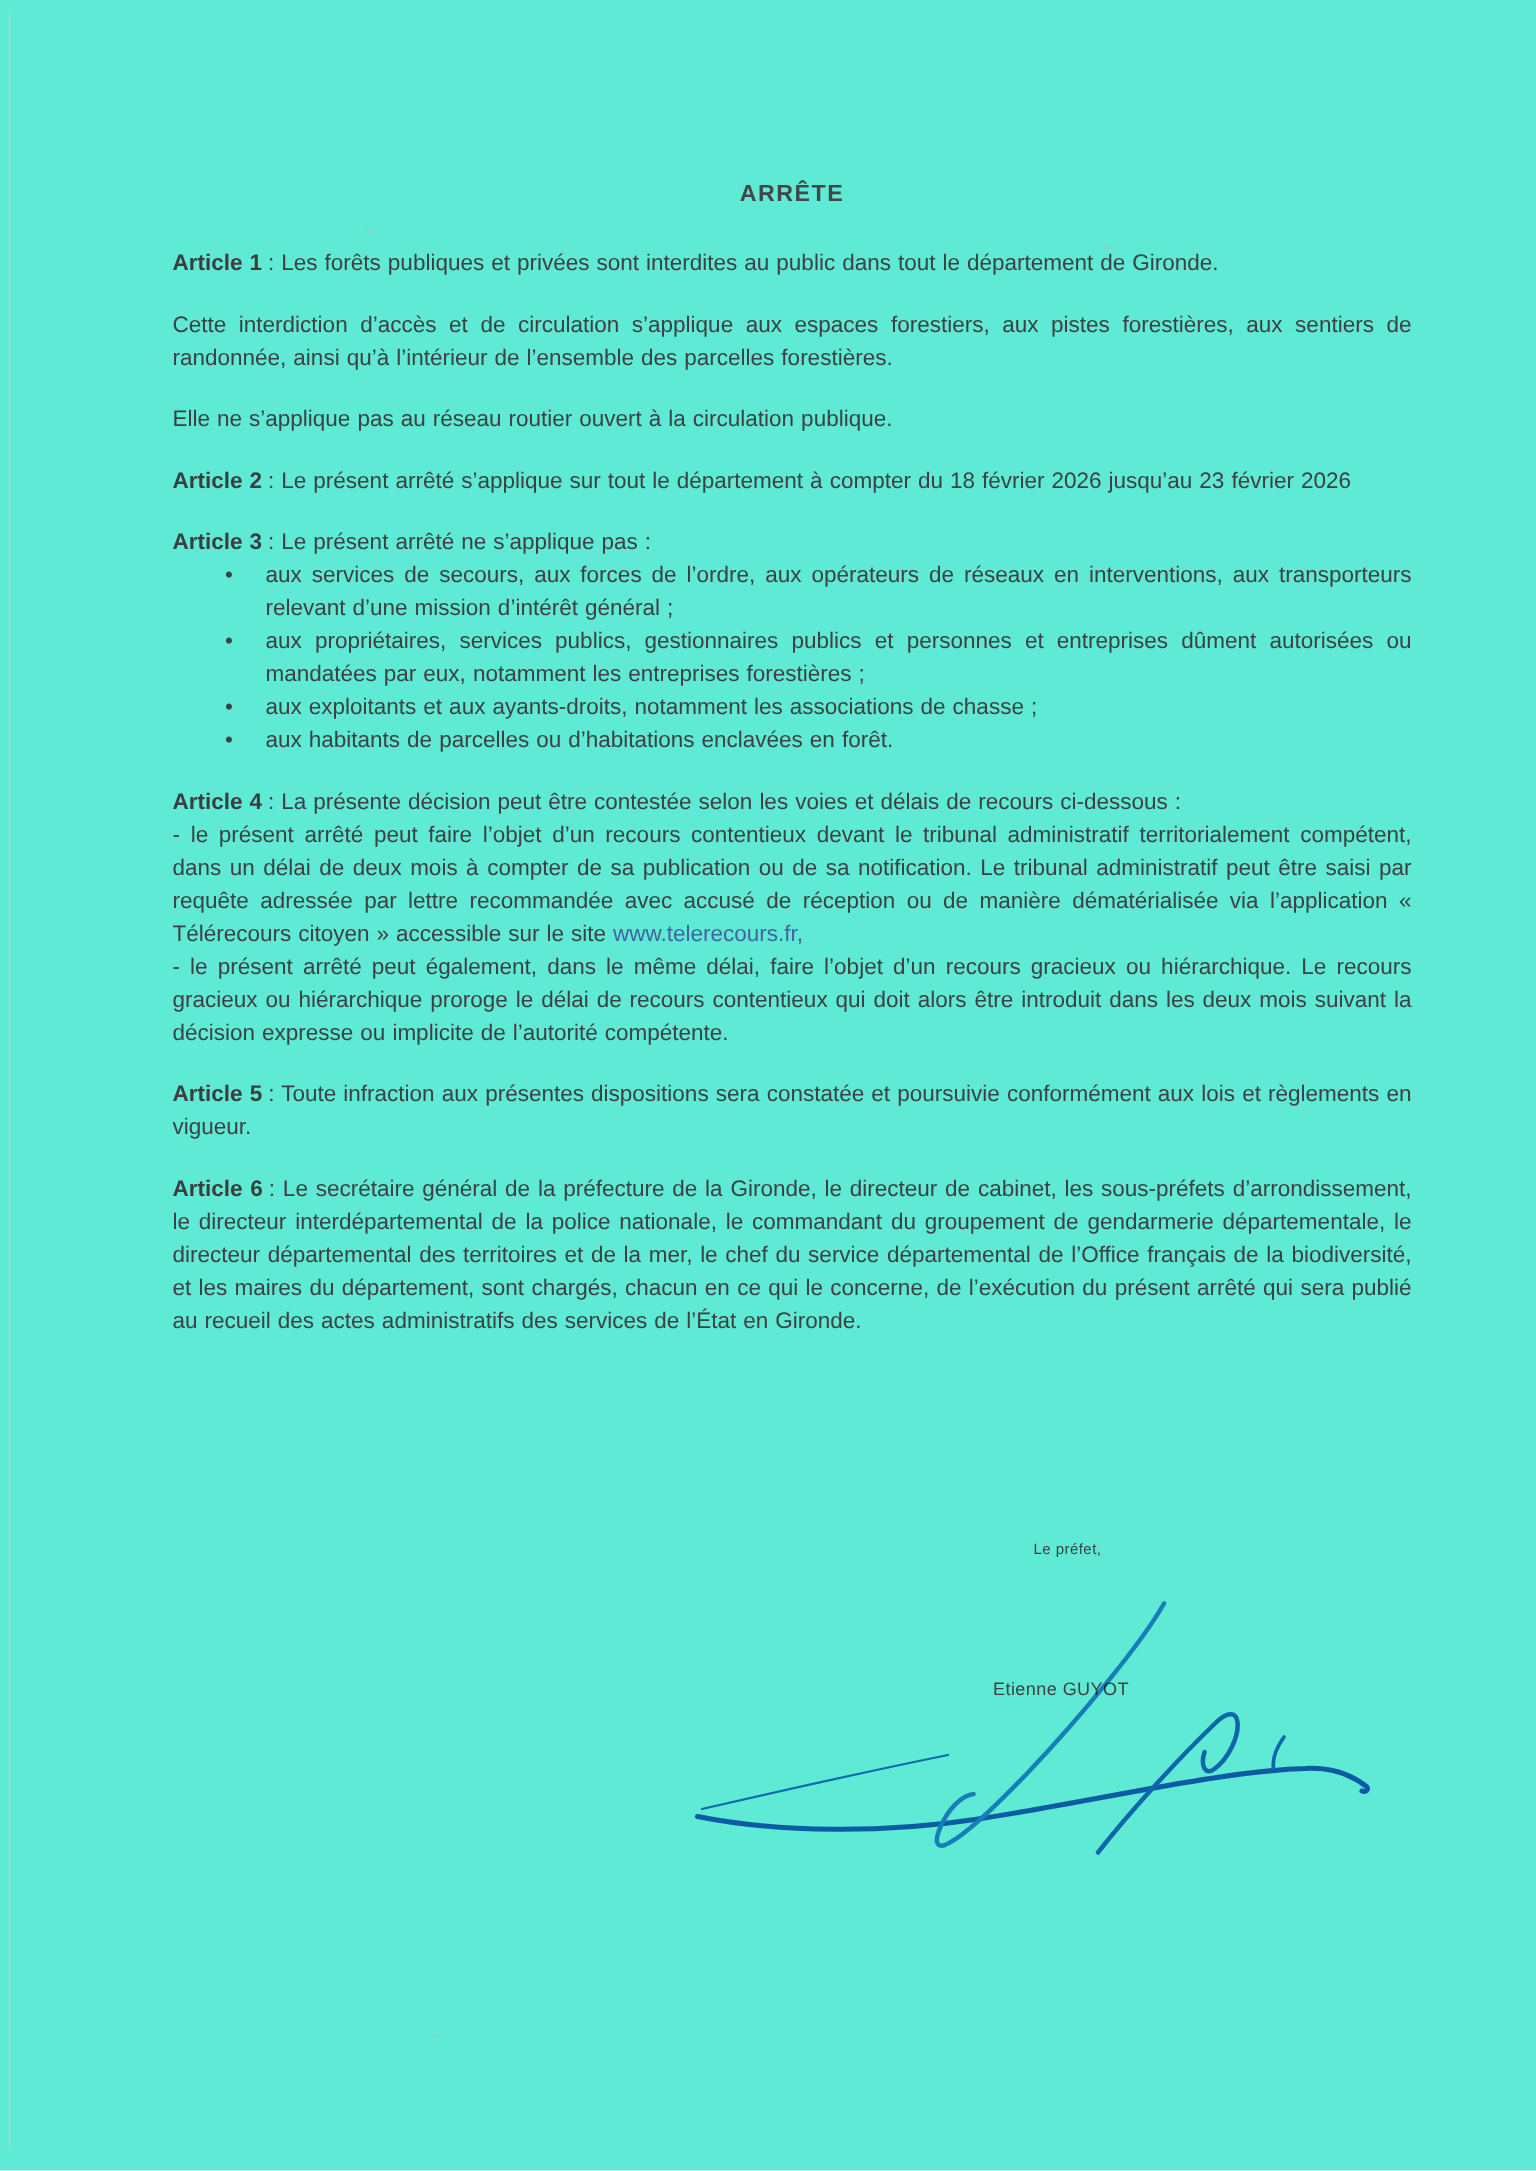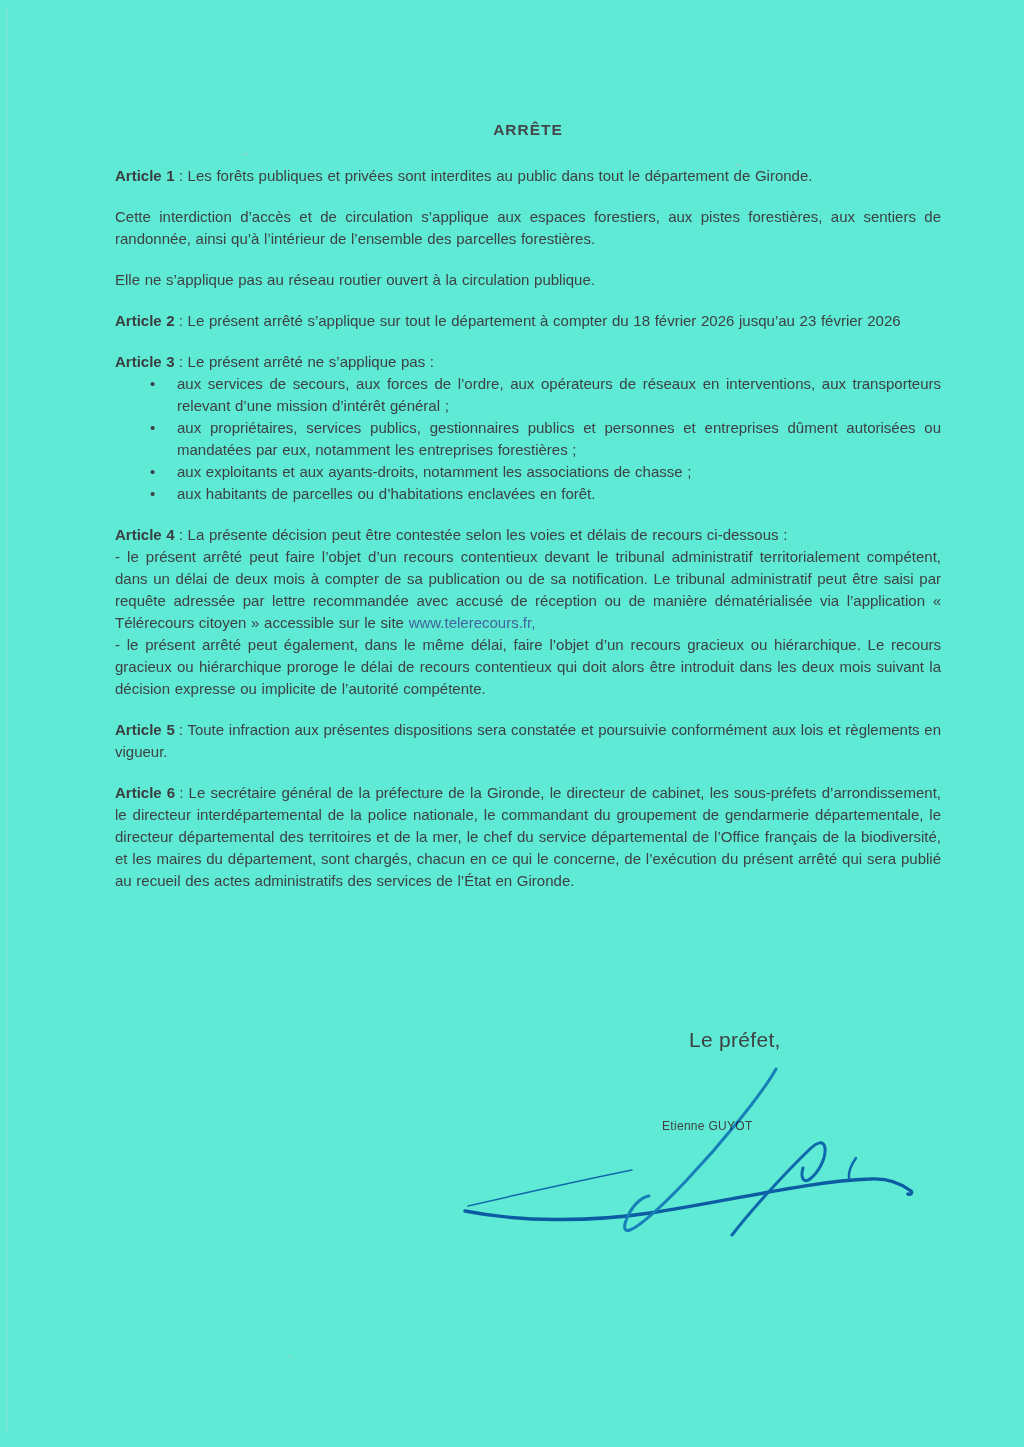--- a/index.html
+++ b/index.html
@@ -60,21 +60,21 @@
   ul.bullets li { display: flex; }
   .bullet-dot { flex: 0 0 27px; }
   .bullet-text { flex: 1; text-align: justify; word-spacing: 0.5px; }
   .doc-link {
     color: #44639f;
     text-underline-offset: 2px;
     cursor: pointer;
   }
   .sig-role {
     position: absolute; left: 689px; top: 1028px;
-    font-size: 21px; letter-spacing: .3px; color: #3e4144; text-align: right;
+    font-size: 10px; letter-spacing: .3px; color: #3e4144; text-align: right;
   }
   .sig-name {
     position: absolute; left: 662px; top: 1119px;
     font-size: 12px; letter-spacing: .3px; color: #3e4144;
   }
   .signature-svg {
     position: absolute; left: 440px; top: 1058px;
     width: 520px; height: 190px;
     mix-blend-mode: multiply;
   }

